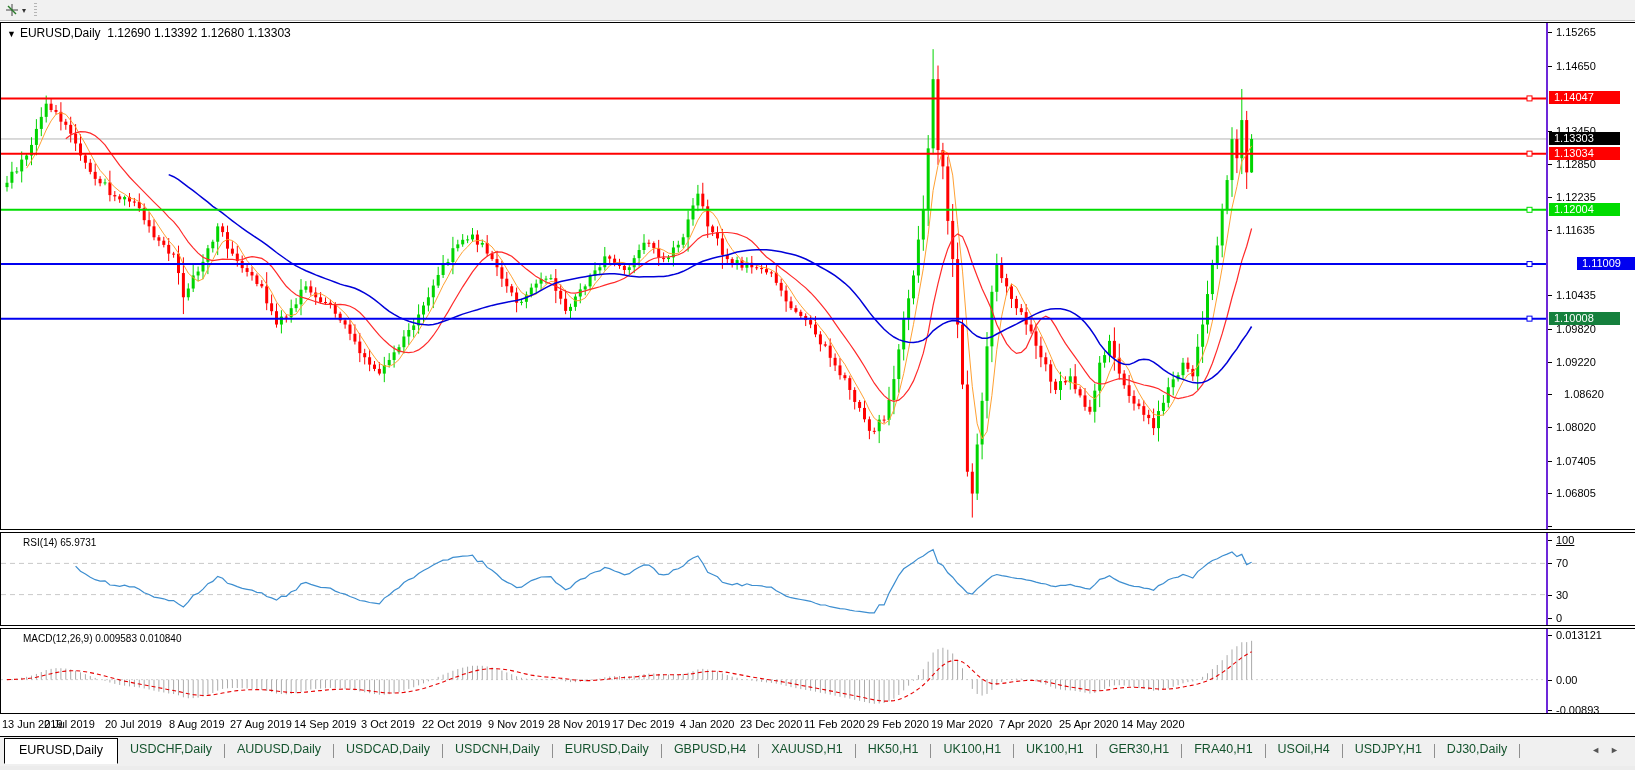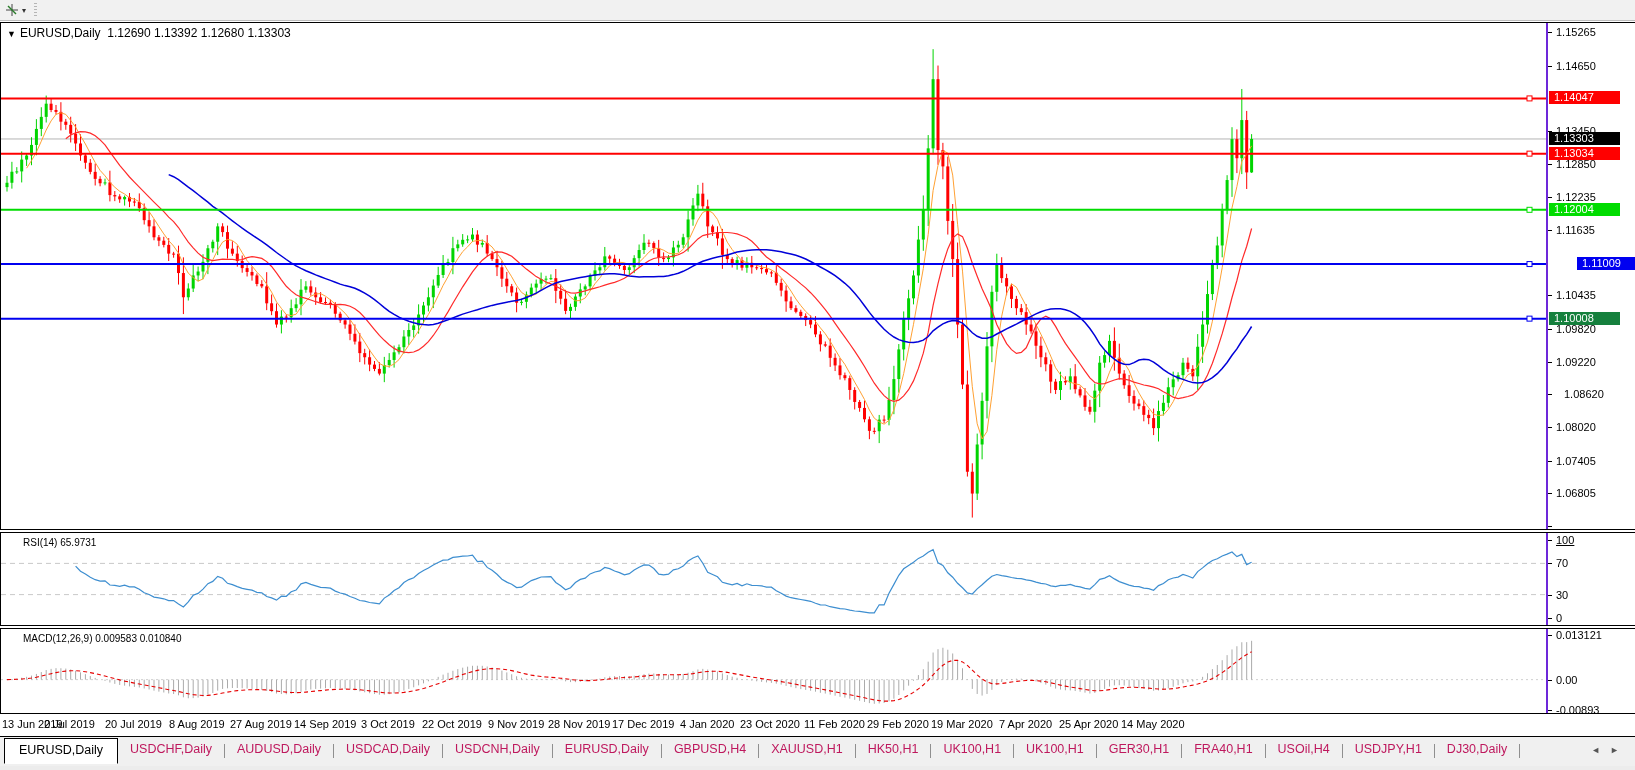--- a/index.html
+++ b/index.html
@@ -28,21 +28,21 @@
   .chart-title{position:absolute;left:6px;top:3px;font-size:12px;color:#000;white-space:nowrap;}
   .chart-title .tri{font-size:9px;margin-right:4px;}
   .ind-label{position:absolute;left:6px;top:4px;font-size:10px;color:#000;white-space:nowrap;z-index:2;margin-left:16px;}
   
   #date-axis{position:absolute;left:0;top:714px;width:1635px;height:22px;background:#fff;}
   #date-axis .dlbl{position:absolute;top:4px;font-size:11px;color:#000;white-space:nowrap;}
   
   .tabbar{position:absolute;left:0;top:736px;width:1635px;height:30px;background:#f0f0f0;
           border-top:1px solid #000;box-sizing:border-box;}
   .tabs{display:flex;align-items:flex-start;height:100%;padding-left:4px;}
-  .tab{font-size:12.5px;color:#be185d;padding:5px 12px 4px 12px;white-space:nowrap;cursor:pointer;}
+  .tab{font-size:12.5px;color:#14532d;padding:5px 12px 4px 12px;white-space:nowrap;cursor:pointer;}
   .tab.active{background:#fff;border:1px solid #000;border-bottom:1px solid #fff;
               margin-top:1px;padding:4px 14px 6px 14px;color:#000;}
   .tab-sep{width:1px;height:14px;background:#8f8f8f;margin-top:7px;}
   .tab-arrows{position:absolute;right:6px;top:8px;font-size:9px;color:#555;letter-spacing:10px;}
   .tab-arrows span{cursor:pointer;}
   .bottom-strip{position:absolute;left:0;top:766px;width:1635px;height:4px;background:#ececec;}
 </style>
 </head>
 <body>
 
@@ -924,21 +924,21 @@
       <div class="dlbl" style="left: 105px;">20 Jul 2019</div>
       <div class="dlbl" style="left: 169px;">8 Aug 2019</div>
       <div class="dlbl" style="left: 230px;">27 Aug 2019</div>
       <div class="dlbl" style="left: 294px;">14 Sep 2019</div>
       <div class="dlbl" style="left: 361px;">3 Oct 2019</div>
       <div class="dlbl" style="left: 422px;">22 Oct 2019</div>
       <div class="dlbl" style="left: 488px;">9 Nov 2019</div>
       <div class="dlbl" style="left: 548px;">28 Nov 2019</div>
       <div class="dlbl" style="left: 612px;">17 Dec 2019</div>
       <div class="dlbl" style="left: 680px;">4 Jan 2020</div>
-      <div class="dlbl" style="left: 740px;">23 Oct 2020</div>
+      <div class="dlbl" style="left: 740px;">23 Dec 2020</div>
       <div class="dlbl" style="left: 804px;">11 Feb 2020</div>
       <div class="dlbl" style="left: 867px;">29 Feb 2020</div>
       <div class="dlbl" style="left: 931px;">19 Mar 2020</div>
       <div class="dlbl" style="left: 999px;">7 Apr 2020</div>
       <div class="dlbl" style="left: 1059px;">25 Apr 2020</div>
       <div class="dlbl" style="left: 1121px;">14 May 2020</div>
       <div class="dlbl" style="left: 1189px; margin-top: 28px;">2 Jun 2020</div>
     </div>
 
   <div class="tabbar">

